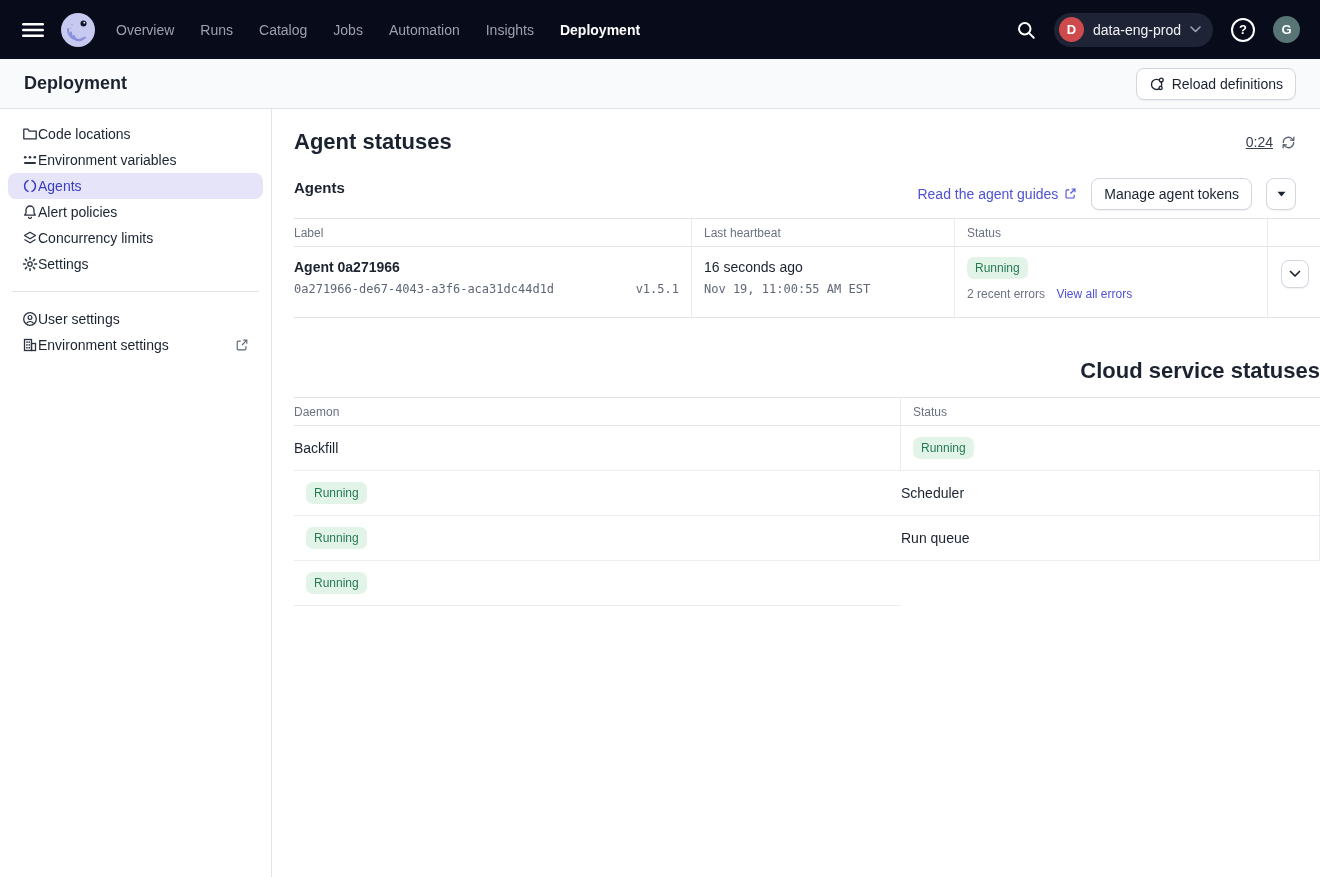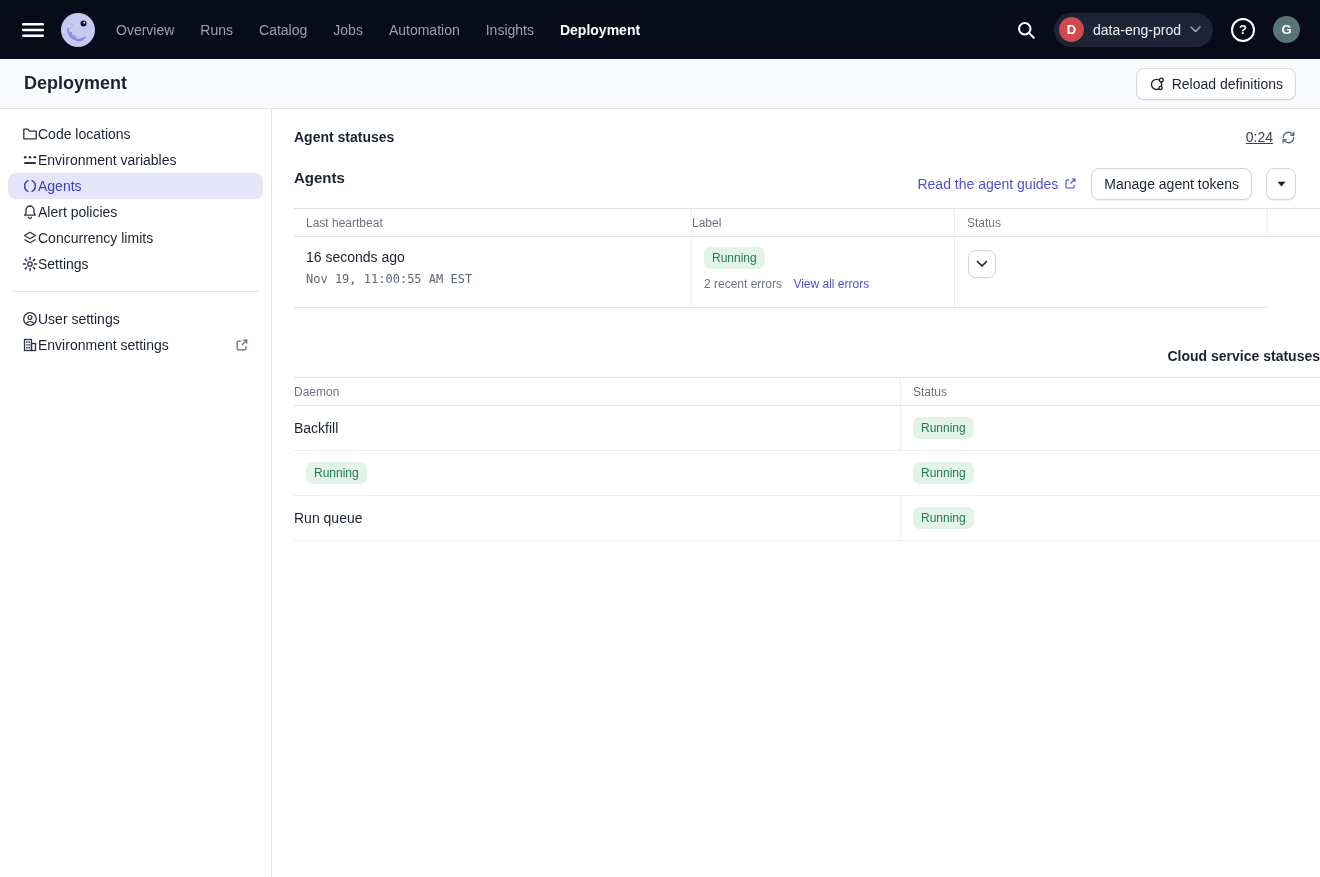--- a/index.html
+++ b/index.html
@@ -45,21 +45,21 @@
   .side-item{height:26px;margin:0 8px;border-radius:8px;display:flex;align-items:center;padding-left:14px;font-size:14px;color:var(--text-primary);cursor:pointer;}
   .side-item .s-icon{width:16px;height:16px;color:#2a3140;display:flex;align-items:center;justify-content:center;flex-shrink:0;}
   .side-item.active{background:var(--selected-bg);color:var(--selected-text);}
   .side-item.active .s-icon{color:var(--selected-text);}
   .side-divider{height:1px;background:var(--border);margin:14px 12px;}
   .ext-right{margin-left:auto;margin-right:14px;color:#5b6575;}
 
   
   .main{flex:1;padding:20px 0 0 22px;overflow:hidden;}
   .section-head{display:flex;align-items:center;padding-right:24px;}
-  .section-title{font-size:14px;font-weight:700;color:var(--text-primary);}
+  .section-title{font-size:22px;font-weight:700;color:var(--text-primary);}
   .refresh-area{margin-left:auto;display:flex;align-items:center;gap:8px;color:#394151;text-decoration:underline;}
   .countdown{font-size:14px;}
   .agents-head{display:flex;align-items:center;margin-top:16px;padding-right:24px;height:32px;}
   .agents-title{font-size:15px;font-weight:700;}
   .agents-actions{margin-left:auto;display:flex;align-items:center;gap:14px;margin-top:13px;}
   .link{color:var(--accent-link);font-size:14px;text-decoration:none;cursor:pointer;display:inline-flex;align-items:center;gap:6px;}
   .caret-btn{width:30px;height:32px;justify-content:center;padding:0;}
 
   
   .agents-table{margin-top:15px;display:grid;grid-template-columns:398px 263px 313px 1fr;border-top:1px solid var(--border);}
@@ -289,25 +289,32 @@
         </button>
         <button class="btn caret-btn">
           <svg width="9" height="6" viewBox="0 0 9 6">
             <polygon points="0.5,0.8 8.5,0.8 4.5,5.4" fill="#1b2330"></polygon>
           </svg>
         </button>
       </div>
     </div>
 
     <div class="agents-table">
+      <div class="hcell cdiv">Label</div>
       <div class="hcell cdiv pad">Last heartbeat</div>
-      <div class="hcell cdiv">Label</div>
       <div class="hcell cdiv pad">Status</div>
       <div class="hcell"></div>
 
+      <div class="cell cdiv">
+        <div class="agent-label">Agent 0a271966</div>
+        <div class="agent-sub">
+          <span class="mono">0a271966-de67-4043-a3f6-aca31dc44d1d</span>
+          <span class="mono">v1.5.1</span>
+        </div>
+      </div>
       <div class="cell cdiv pad">
         <div class="hb-rel">16 seconds ago</div>
         <div class="hb-ts mono">Nov 19, 11:00:55 AM EST</div>
       </div>
       <div class="cell cdiv pad status-cell">
         <span class="badge">Running</span>
         <div class="errors-row">
           <span class="errors-count">2 recent errors</span>
           <a class="link errors-link">View all errors</a>
         </div>
@@ -329,20 +336,21 @@
 
       <div class="cell cdiv">Backfill</div>
       <div class="cell pad">
         <span class="badge">Running</span>
       </div>
 
       <div class="cell pad">
         <span class="badge">Running</span>
       </div>
 
+      <div class="cell cdiv">Scheduler</div>
       <div class="cell pad">
         <span class="badge">Running</span>
       </div>
 
       <div class="cell cdiv">Run queue</div>
       <div class="cell pad">
         <span class="badge">Running</span>
       </div>
     </div>
 

